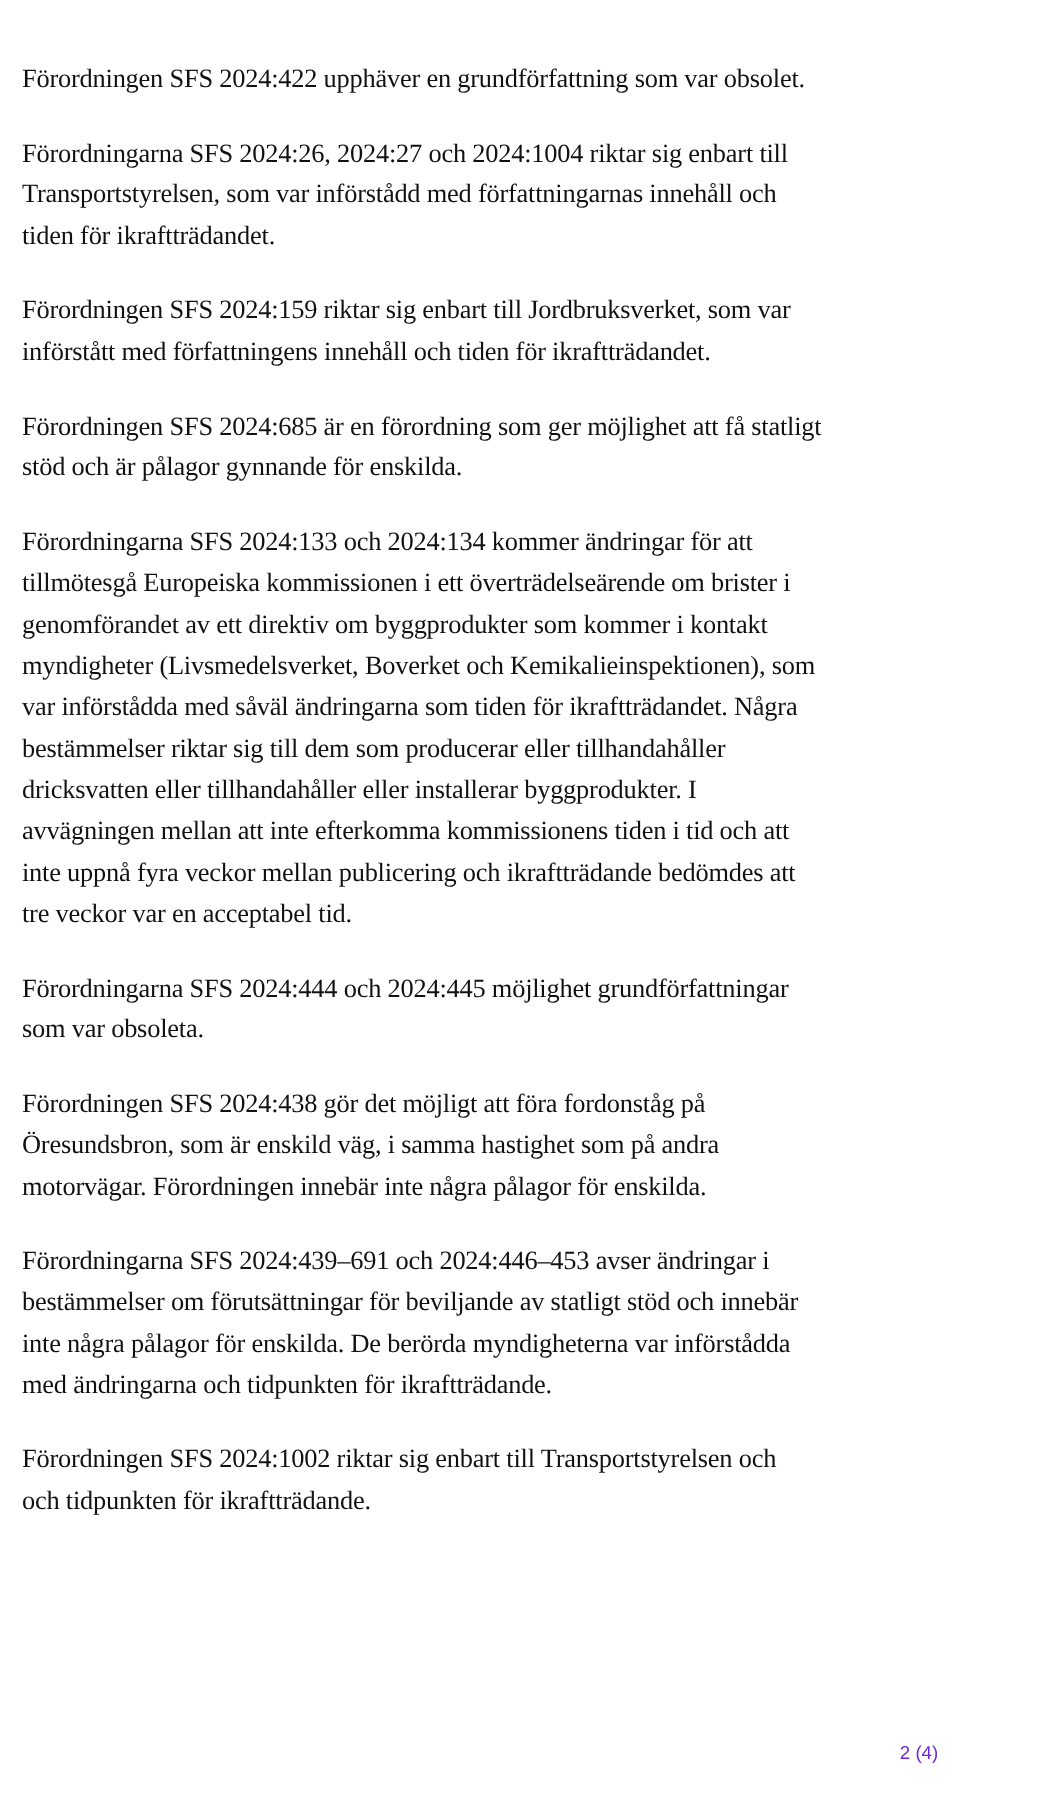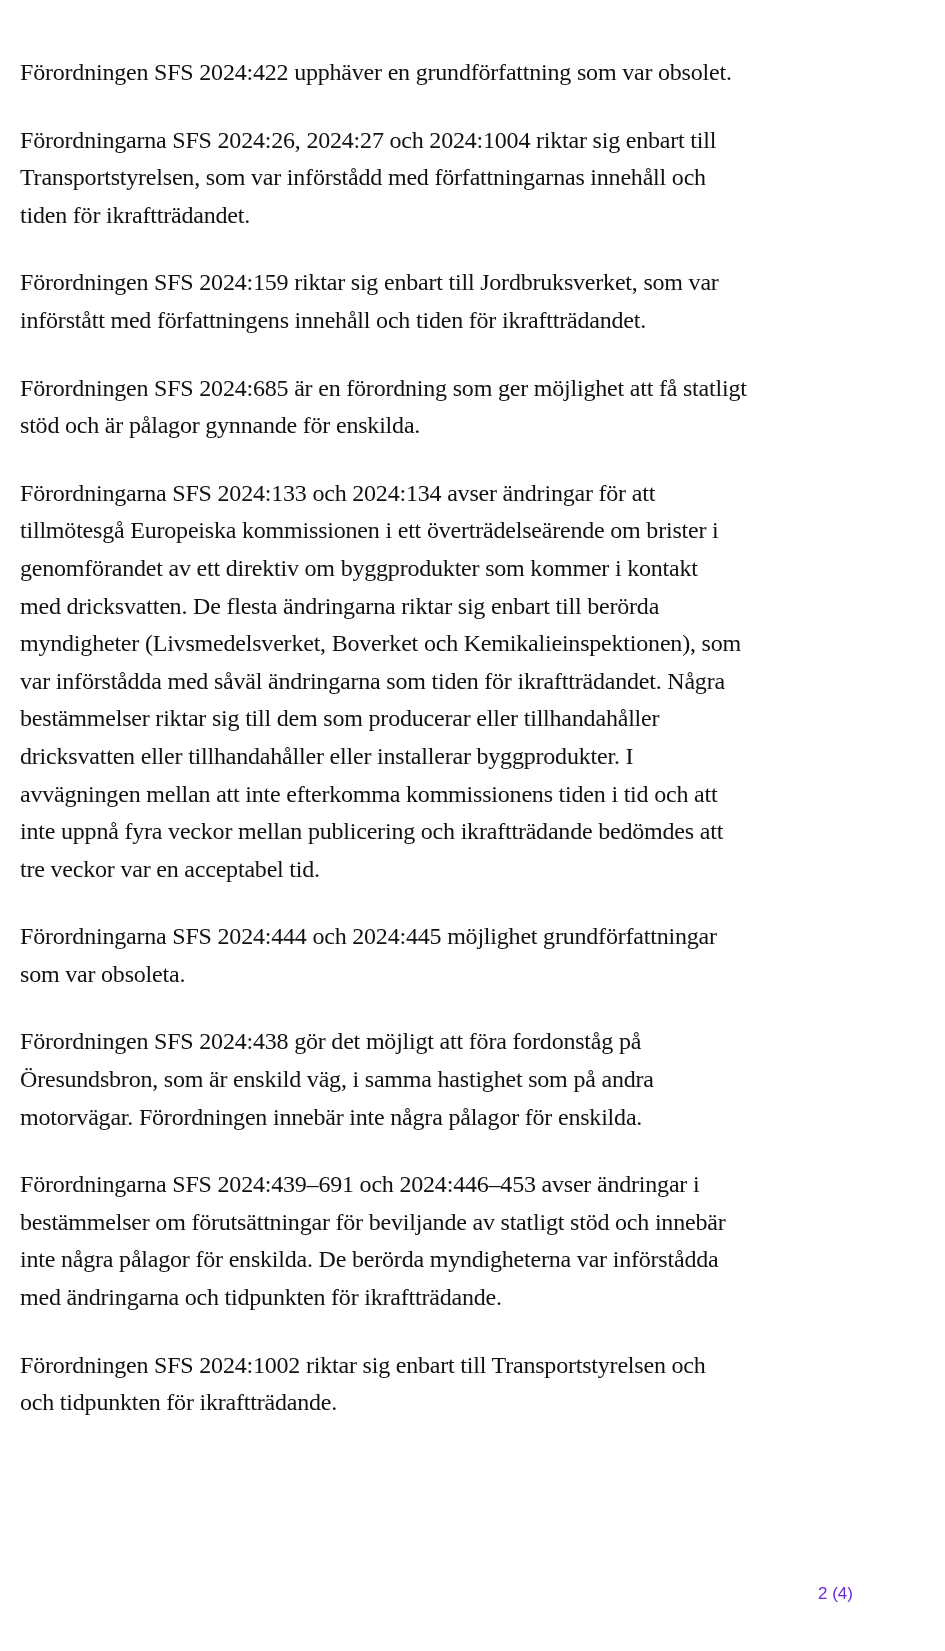--- a/index.html
+++ b/index.html
@@ -60,24 +60,23 @@
     <span class="line">Förordningen SFS 2024:159 riktar sig enbart till Jordbruksverket, som var</span>
     <span class="line">införstått med författningens innehåll och tiden för ikraftträdandet.</span>
   </p>
 
   <p class="para">
     <span class="line">Förordningen SFS 2024:685 är en förordning som ger möjlighet att få statligt</span>
     <span class="line">stöd och är pålagor gynnande för enskilda.</span>
   </p>
 
   <p class="para">
-    <span class="line">Förordningarna SFS 2024:133 och 2024:134 avser ändringar för att</span>
+    <span class="line">Förordningarna SFS 2024:133 och 2024:134 kommer ändringar för att</span>
     <span class="line">tillmötesgå Europeiska kommissionen i ett överträdelseärende om brister i</span>
     <span class="line">genomförandet av ett direktiv om byggprodukter som kommer i kontakt</span>
-    <span class="line">med dricksvatten. De flesta ändringarna riktar sig enbart till berörda</span>
     <span class="line">myndigheter (Livsmedelsverket, Boverket och Kemikalieinspektionen), som</span>
     <span class="line">var införstådda med såväl ändringarna som tiden för ikraftträdandet. Några</span>
     <span class="line">bestämmelser riktar sig till dem som producerar eller tillhandahåller</span>
     <span class="line">dricksvatten eller tillhandahåller eller installerar byggprodukter. I</span>
     <span class="line">avvägningen mellan att inte efterkomma kommissionens tiden i tid och att</span>
     <span class="line">inte uppnå fyra veckor mellan publicering och ikraftträdande bedömdes att</span>
     <span class="line">tre veckor var en acceptabel tid.</span>
   </p>
 
   <p class="para">

